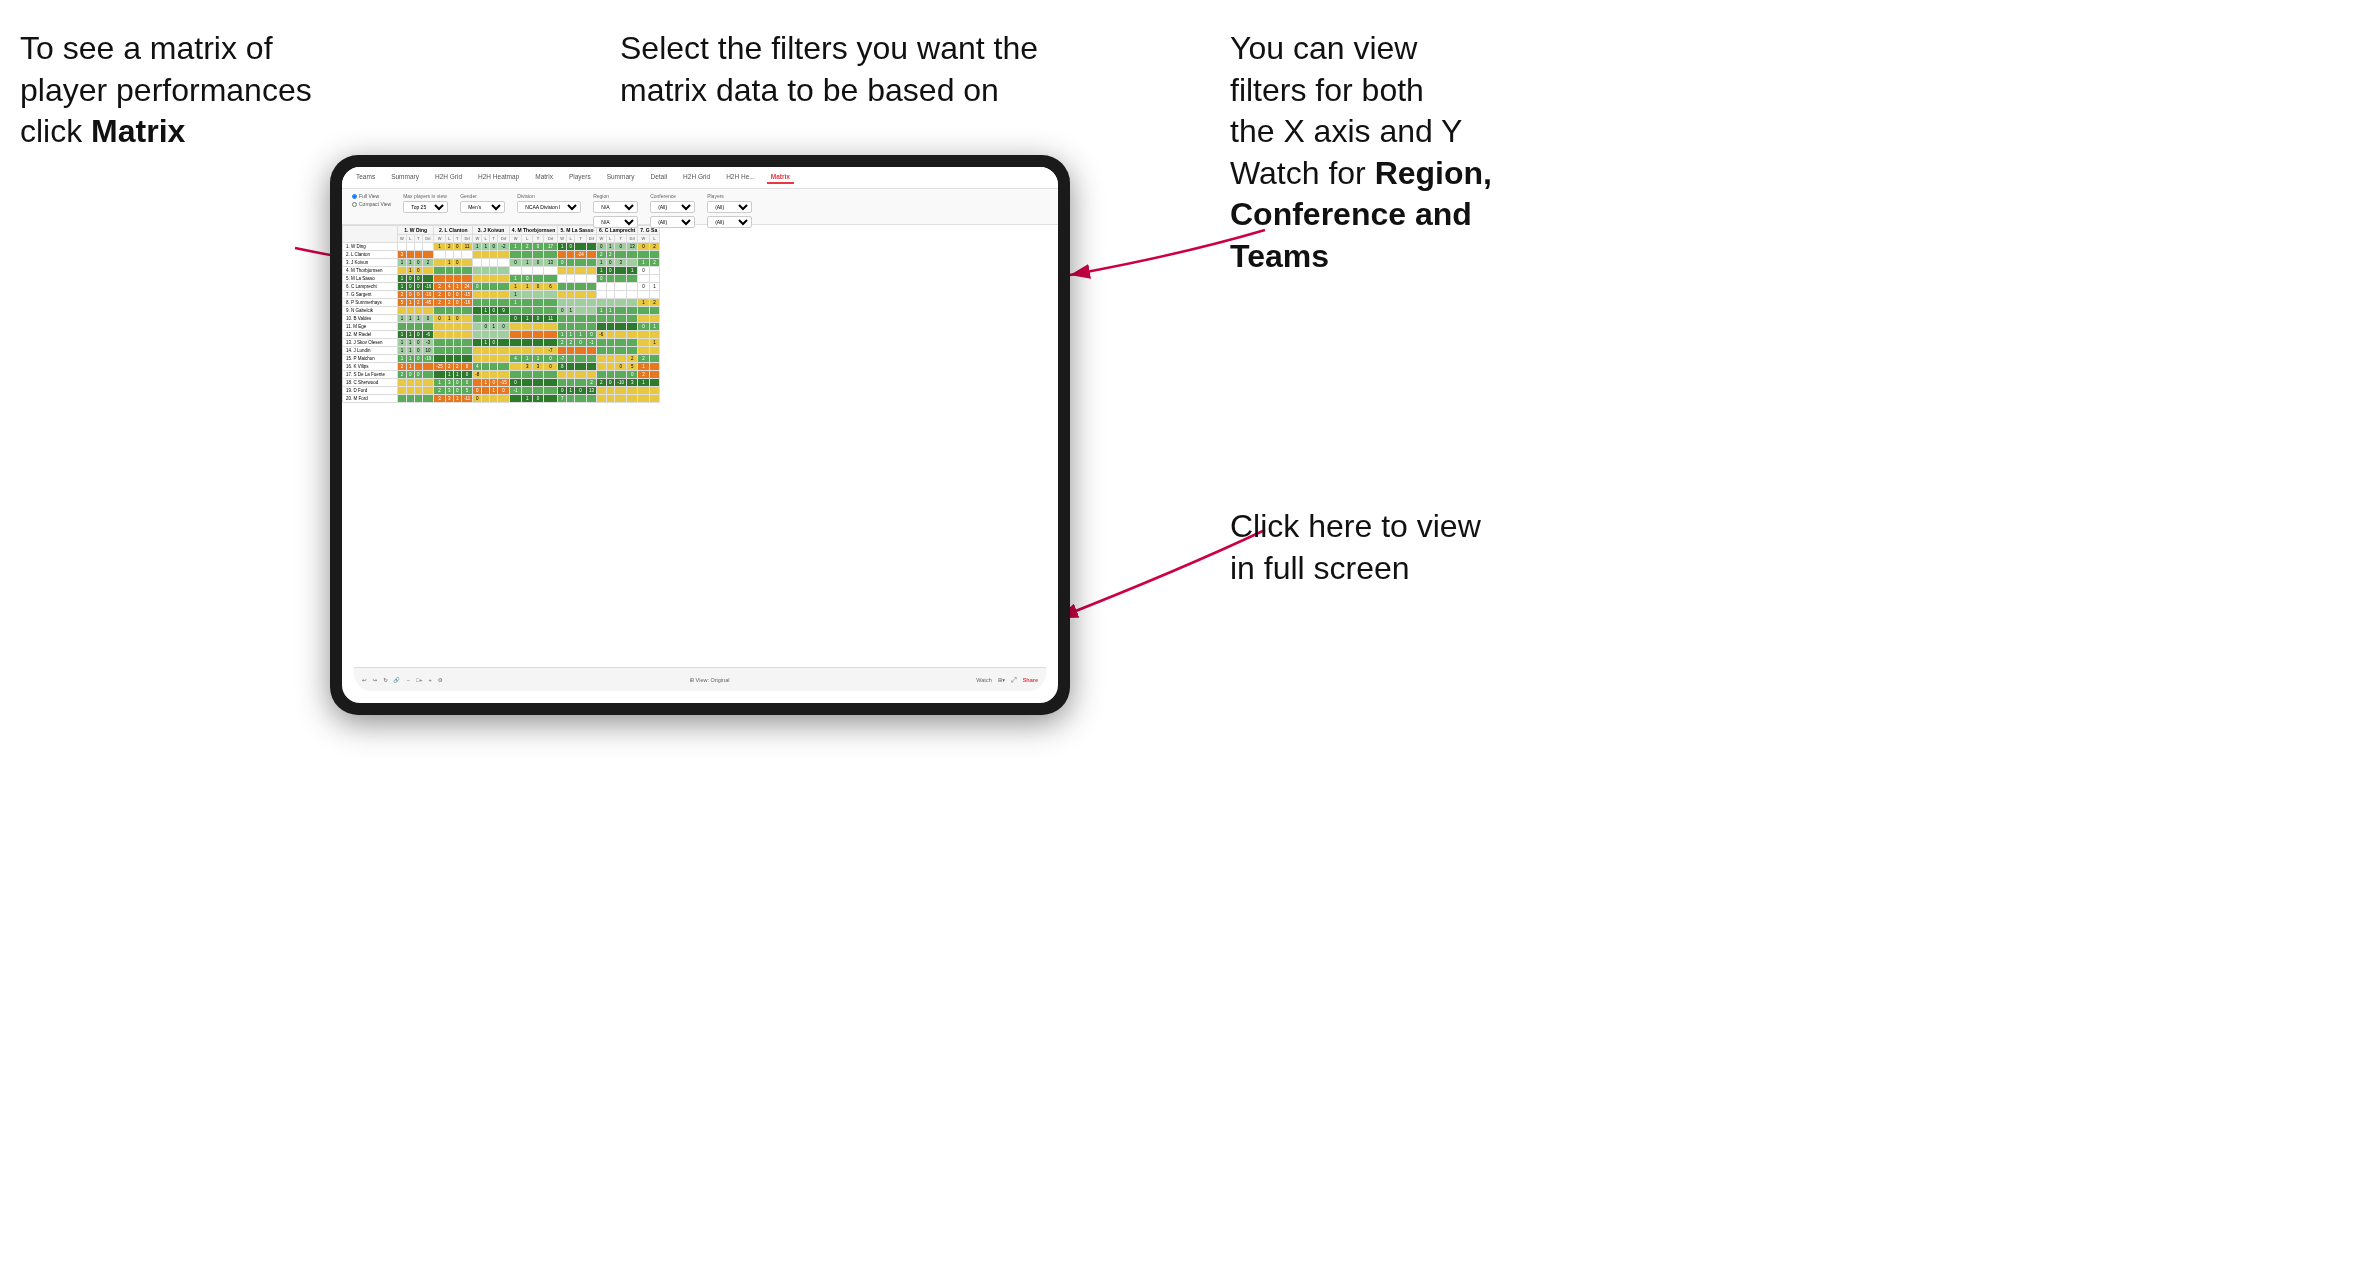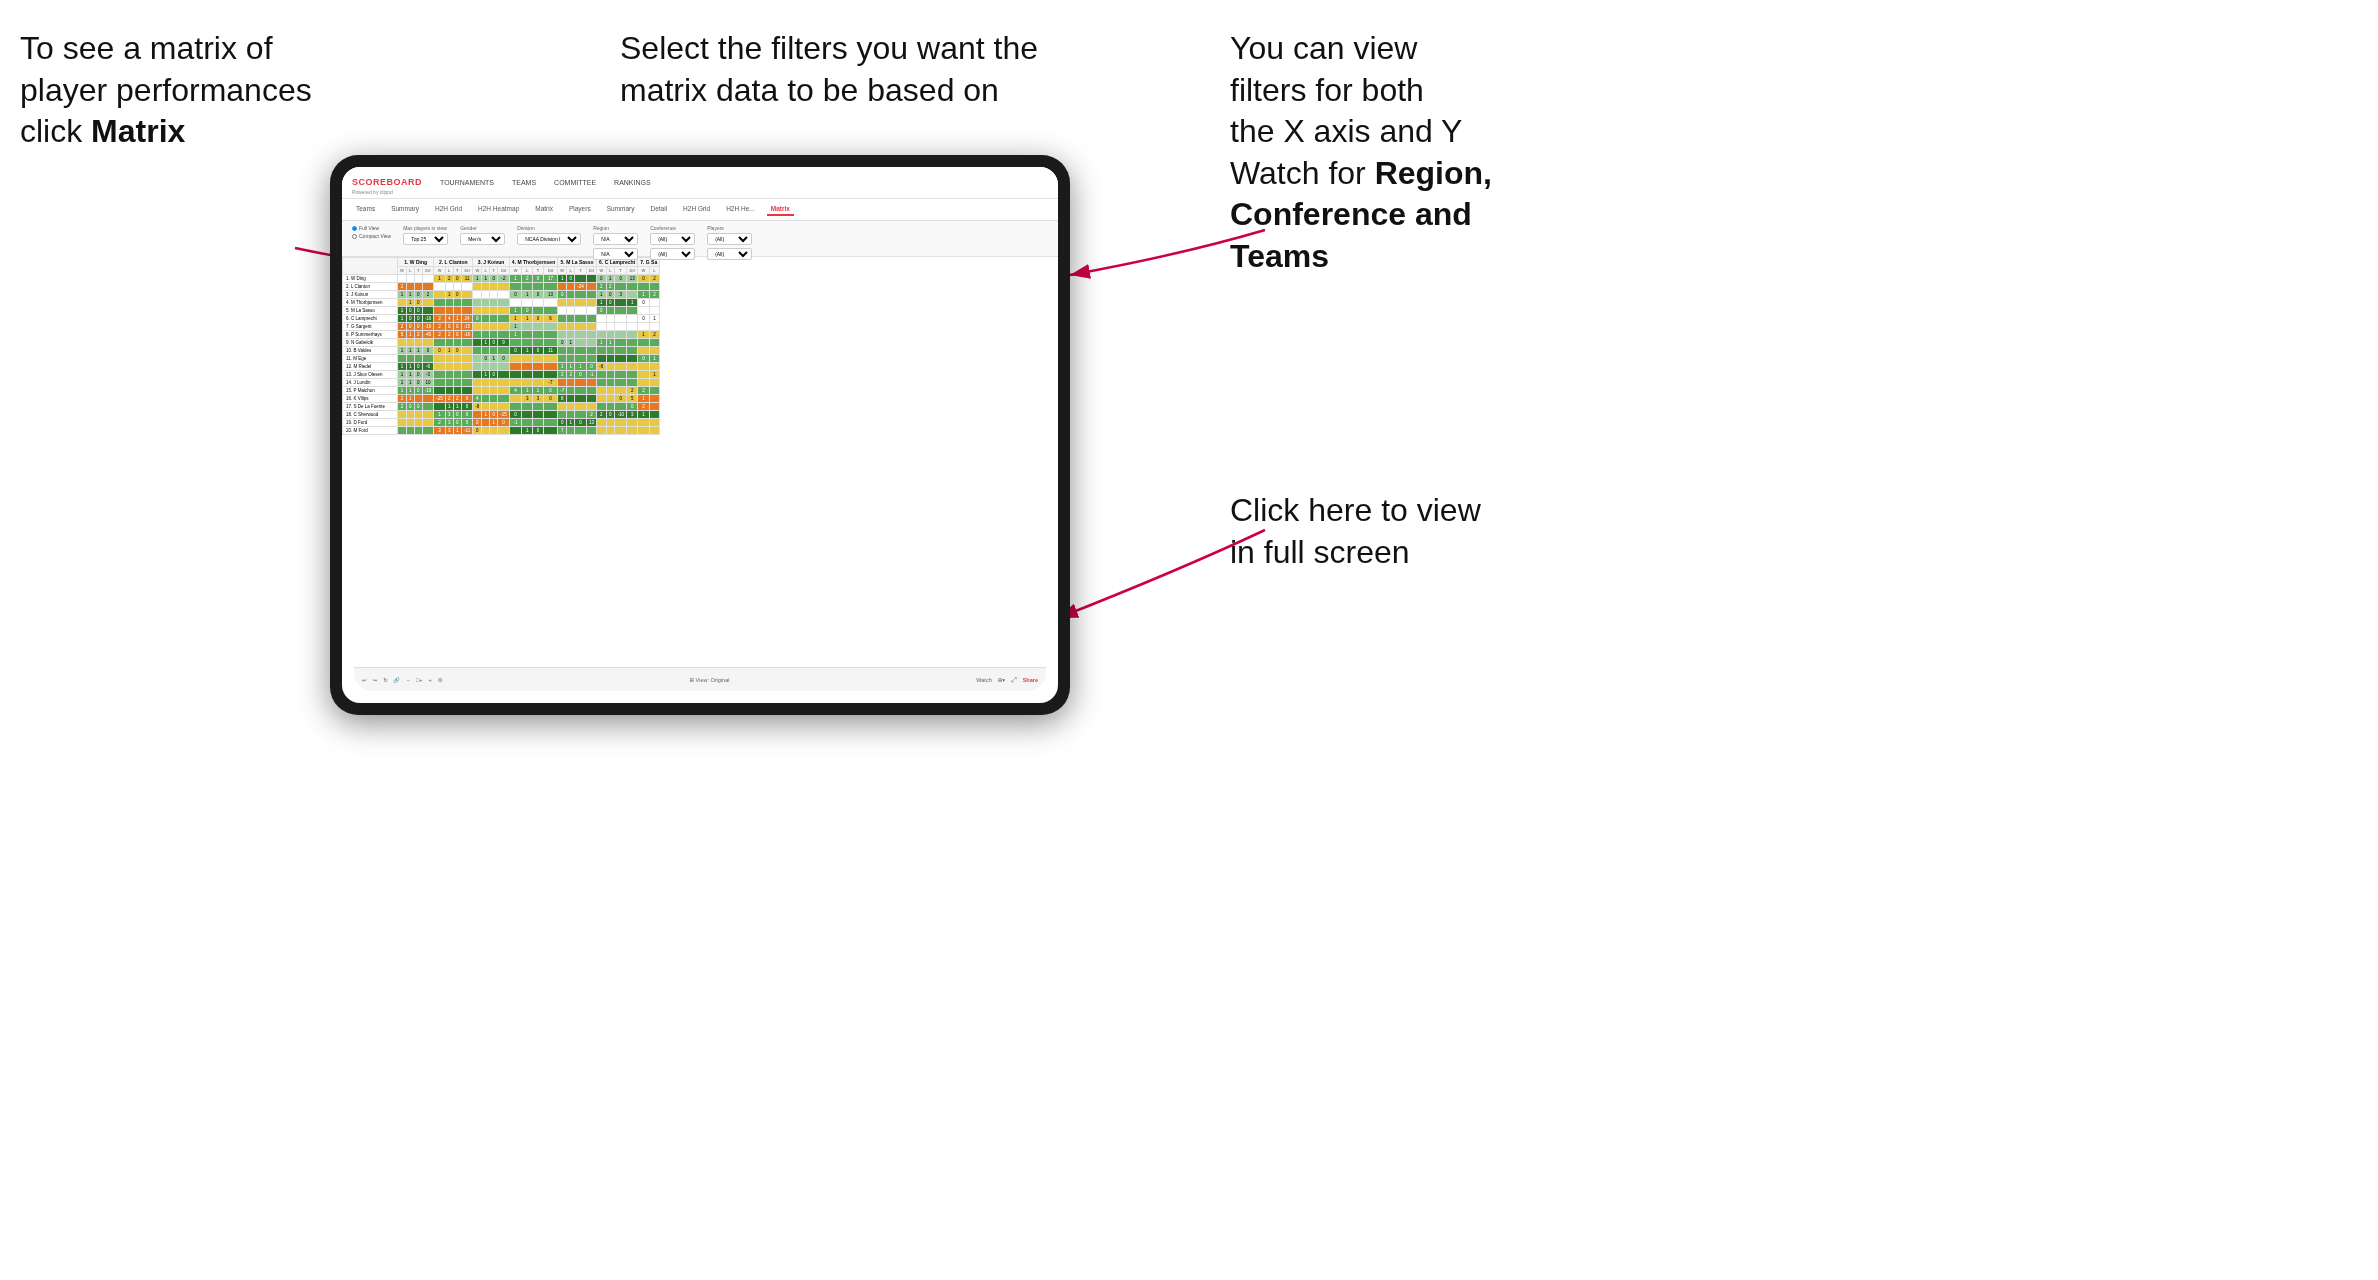--- a/index.html
+++ b/index.html
@@ -229,21 +229,21 @@
     }
 
     .ann-topright {
       left: 1230px;
       top: 28px;
       max-width: 380px;
     }
 
     .ann-bottomright {
       left: 1230px;
-      top: 490px;
+      top: 506px;
       max-width: 380px;
     }
 
     
     .arrows-svg {
       position: absolute;
       top: 0;
       left: 0;
       width: 2378px;
       height: 1280px;
@@ -291,32 +291,20 @@
 </div>
 
 <div class="annotation ann-bottomright">
   <span>Click here to view</span><br>
   <span>in full screen</span>
 </div>
 
 <div class="tablet">
   <div class="tablet-screen">
 
-    <div class="app-nav">
-      <div>
-        <span class="app-logo">SCOREBOARD</span>
-        <span class="app-logo-sub">Powered by clippd</span>
-      </div>
-      <div class="nav-links">
-        <span class="nav-link">TOURNAMENTS</span>
-        <span class="nav-link">TEAMS</span>
-        <span class="nav-link">COMMITTEE</span>
-        <span class="nav-link">RANKINGS</span>
-      </div>
-    </div>
 
     <div class="sub-nav">
       <span class="sub-nav-item">Teams</span>
       <span class="sub-nav-item">Summary</span>
       <span class="sub-nav-item">H2H Grid</span>
       <span class="sub-nav-item">H2H Heatmap</span>
       <span class="sub-nav-item">Matrix</span>
       <span class="sub-nav-item">Players</span>
       <span class="sub-nav-item">Summary</span>
       <span class="sub-nav-item">Detail</span>

